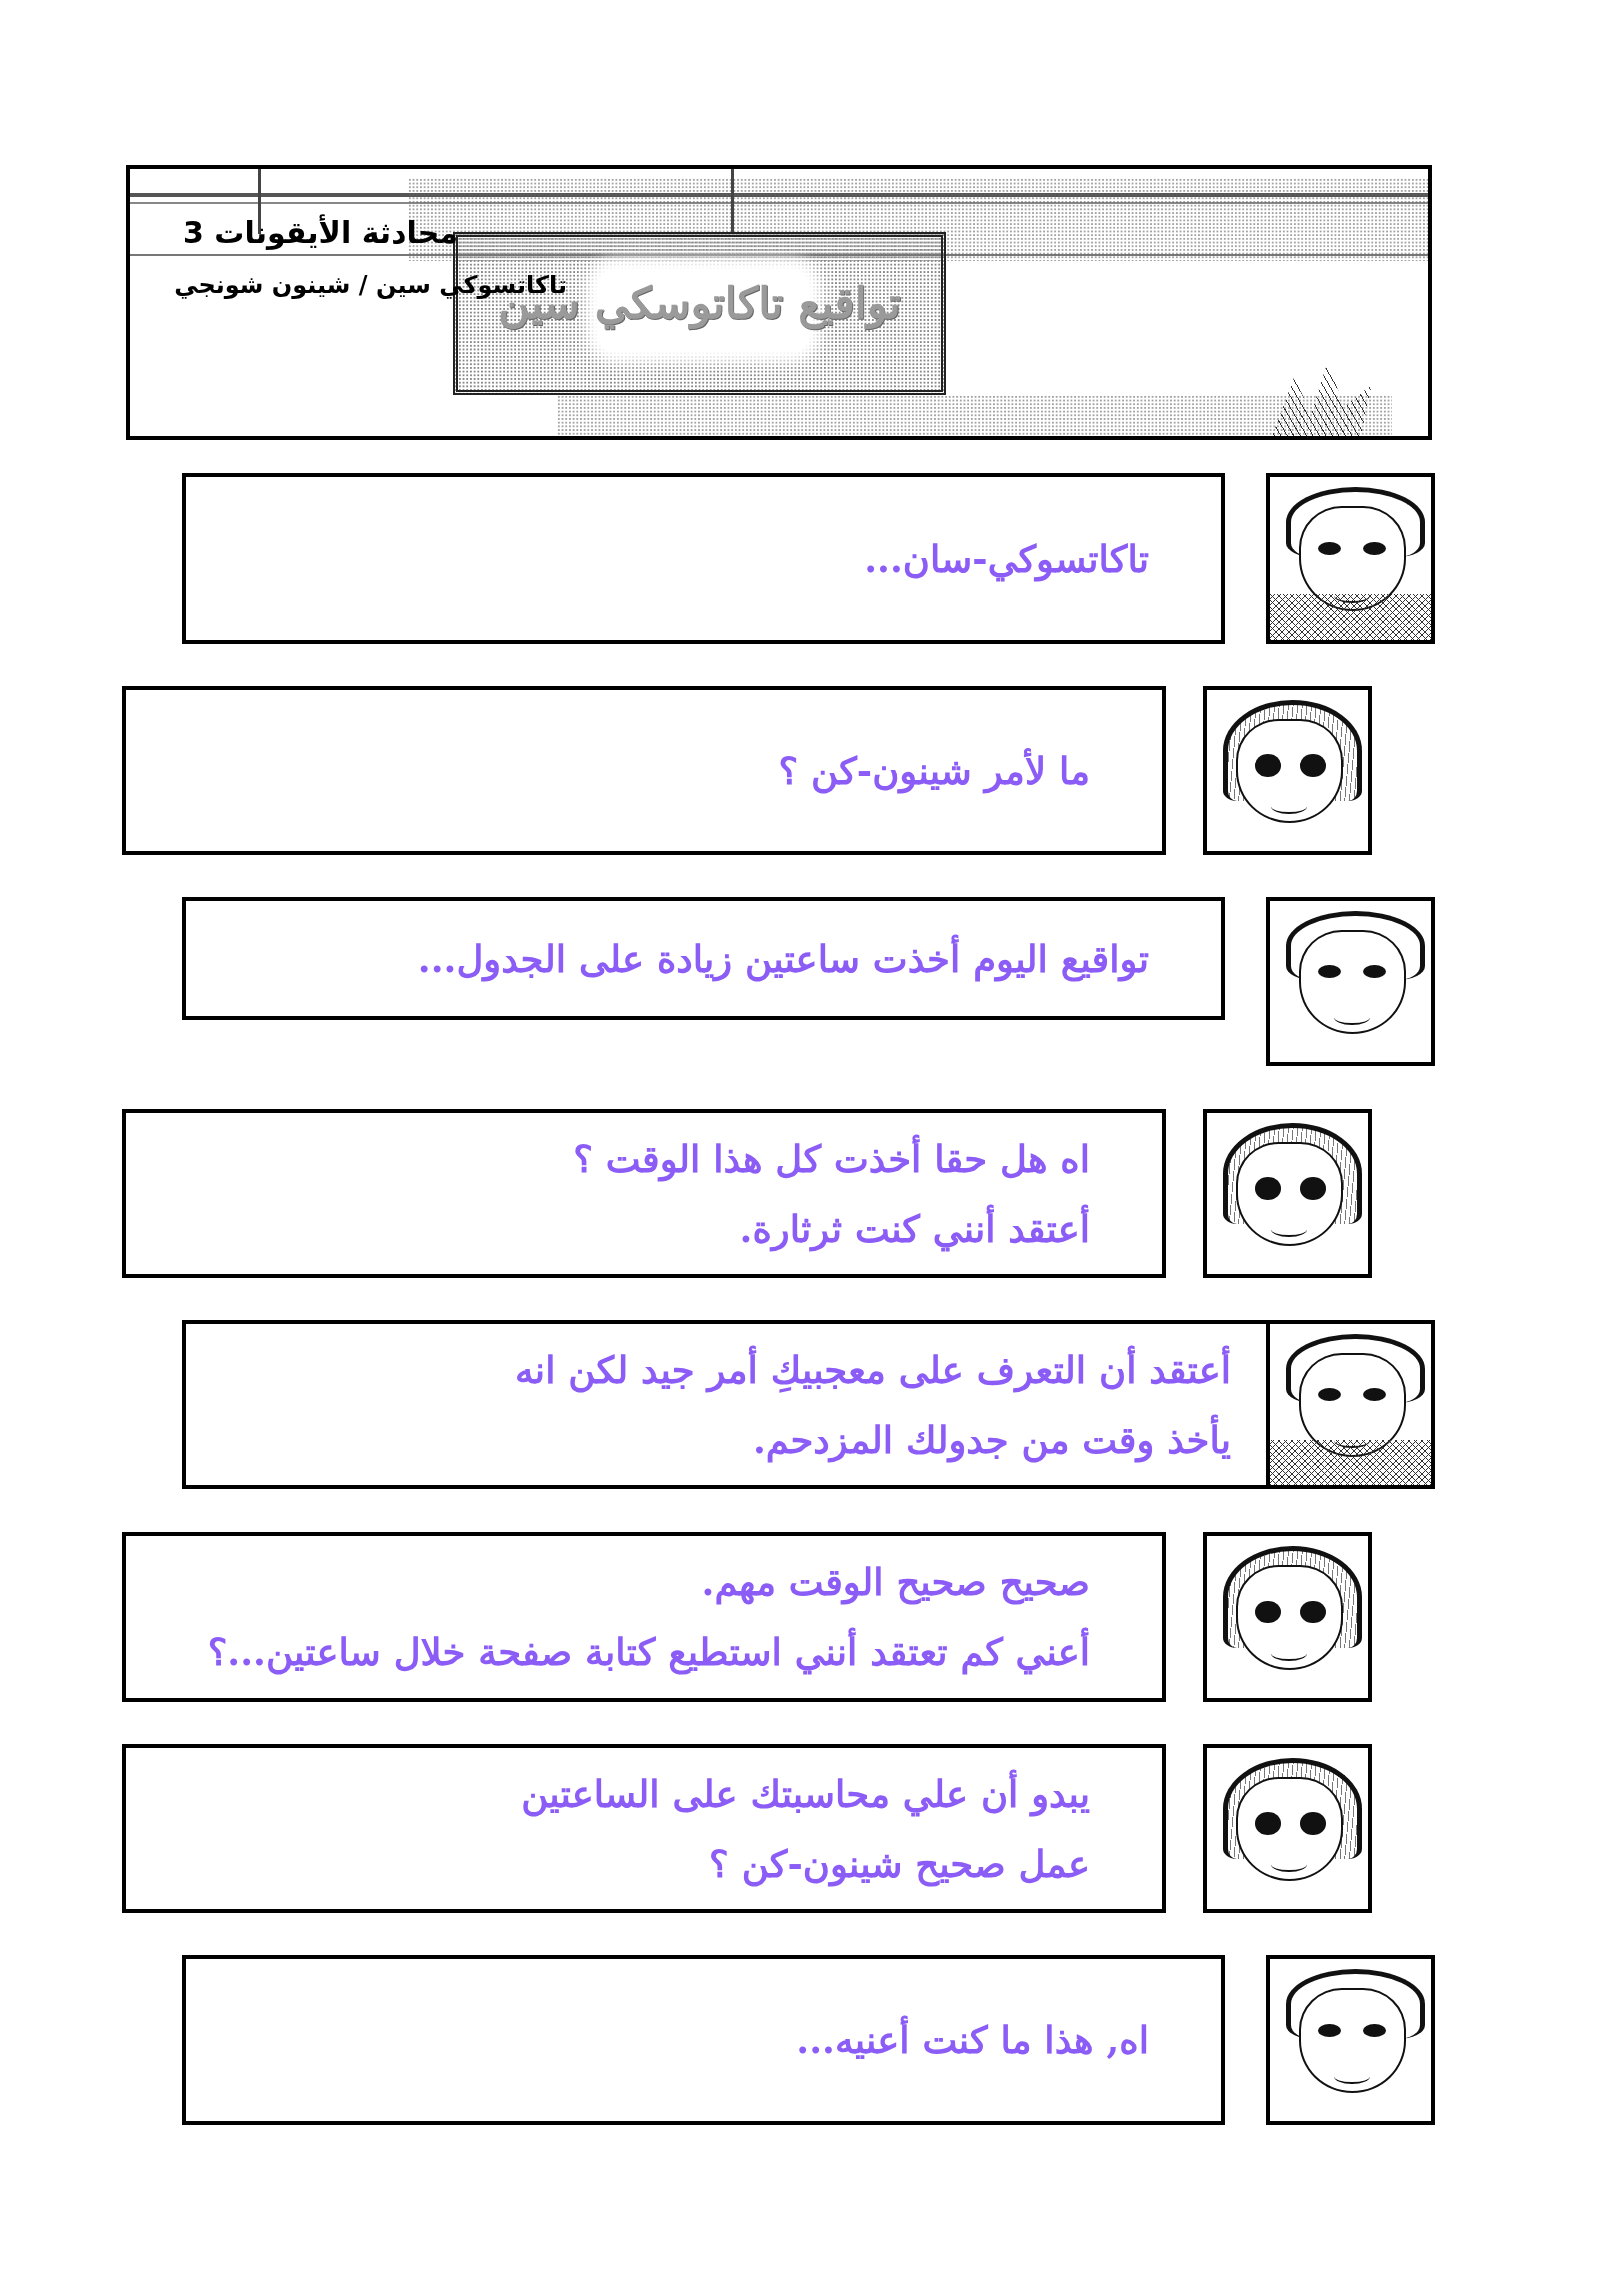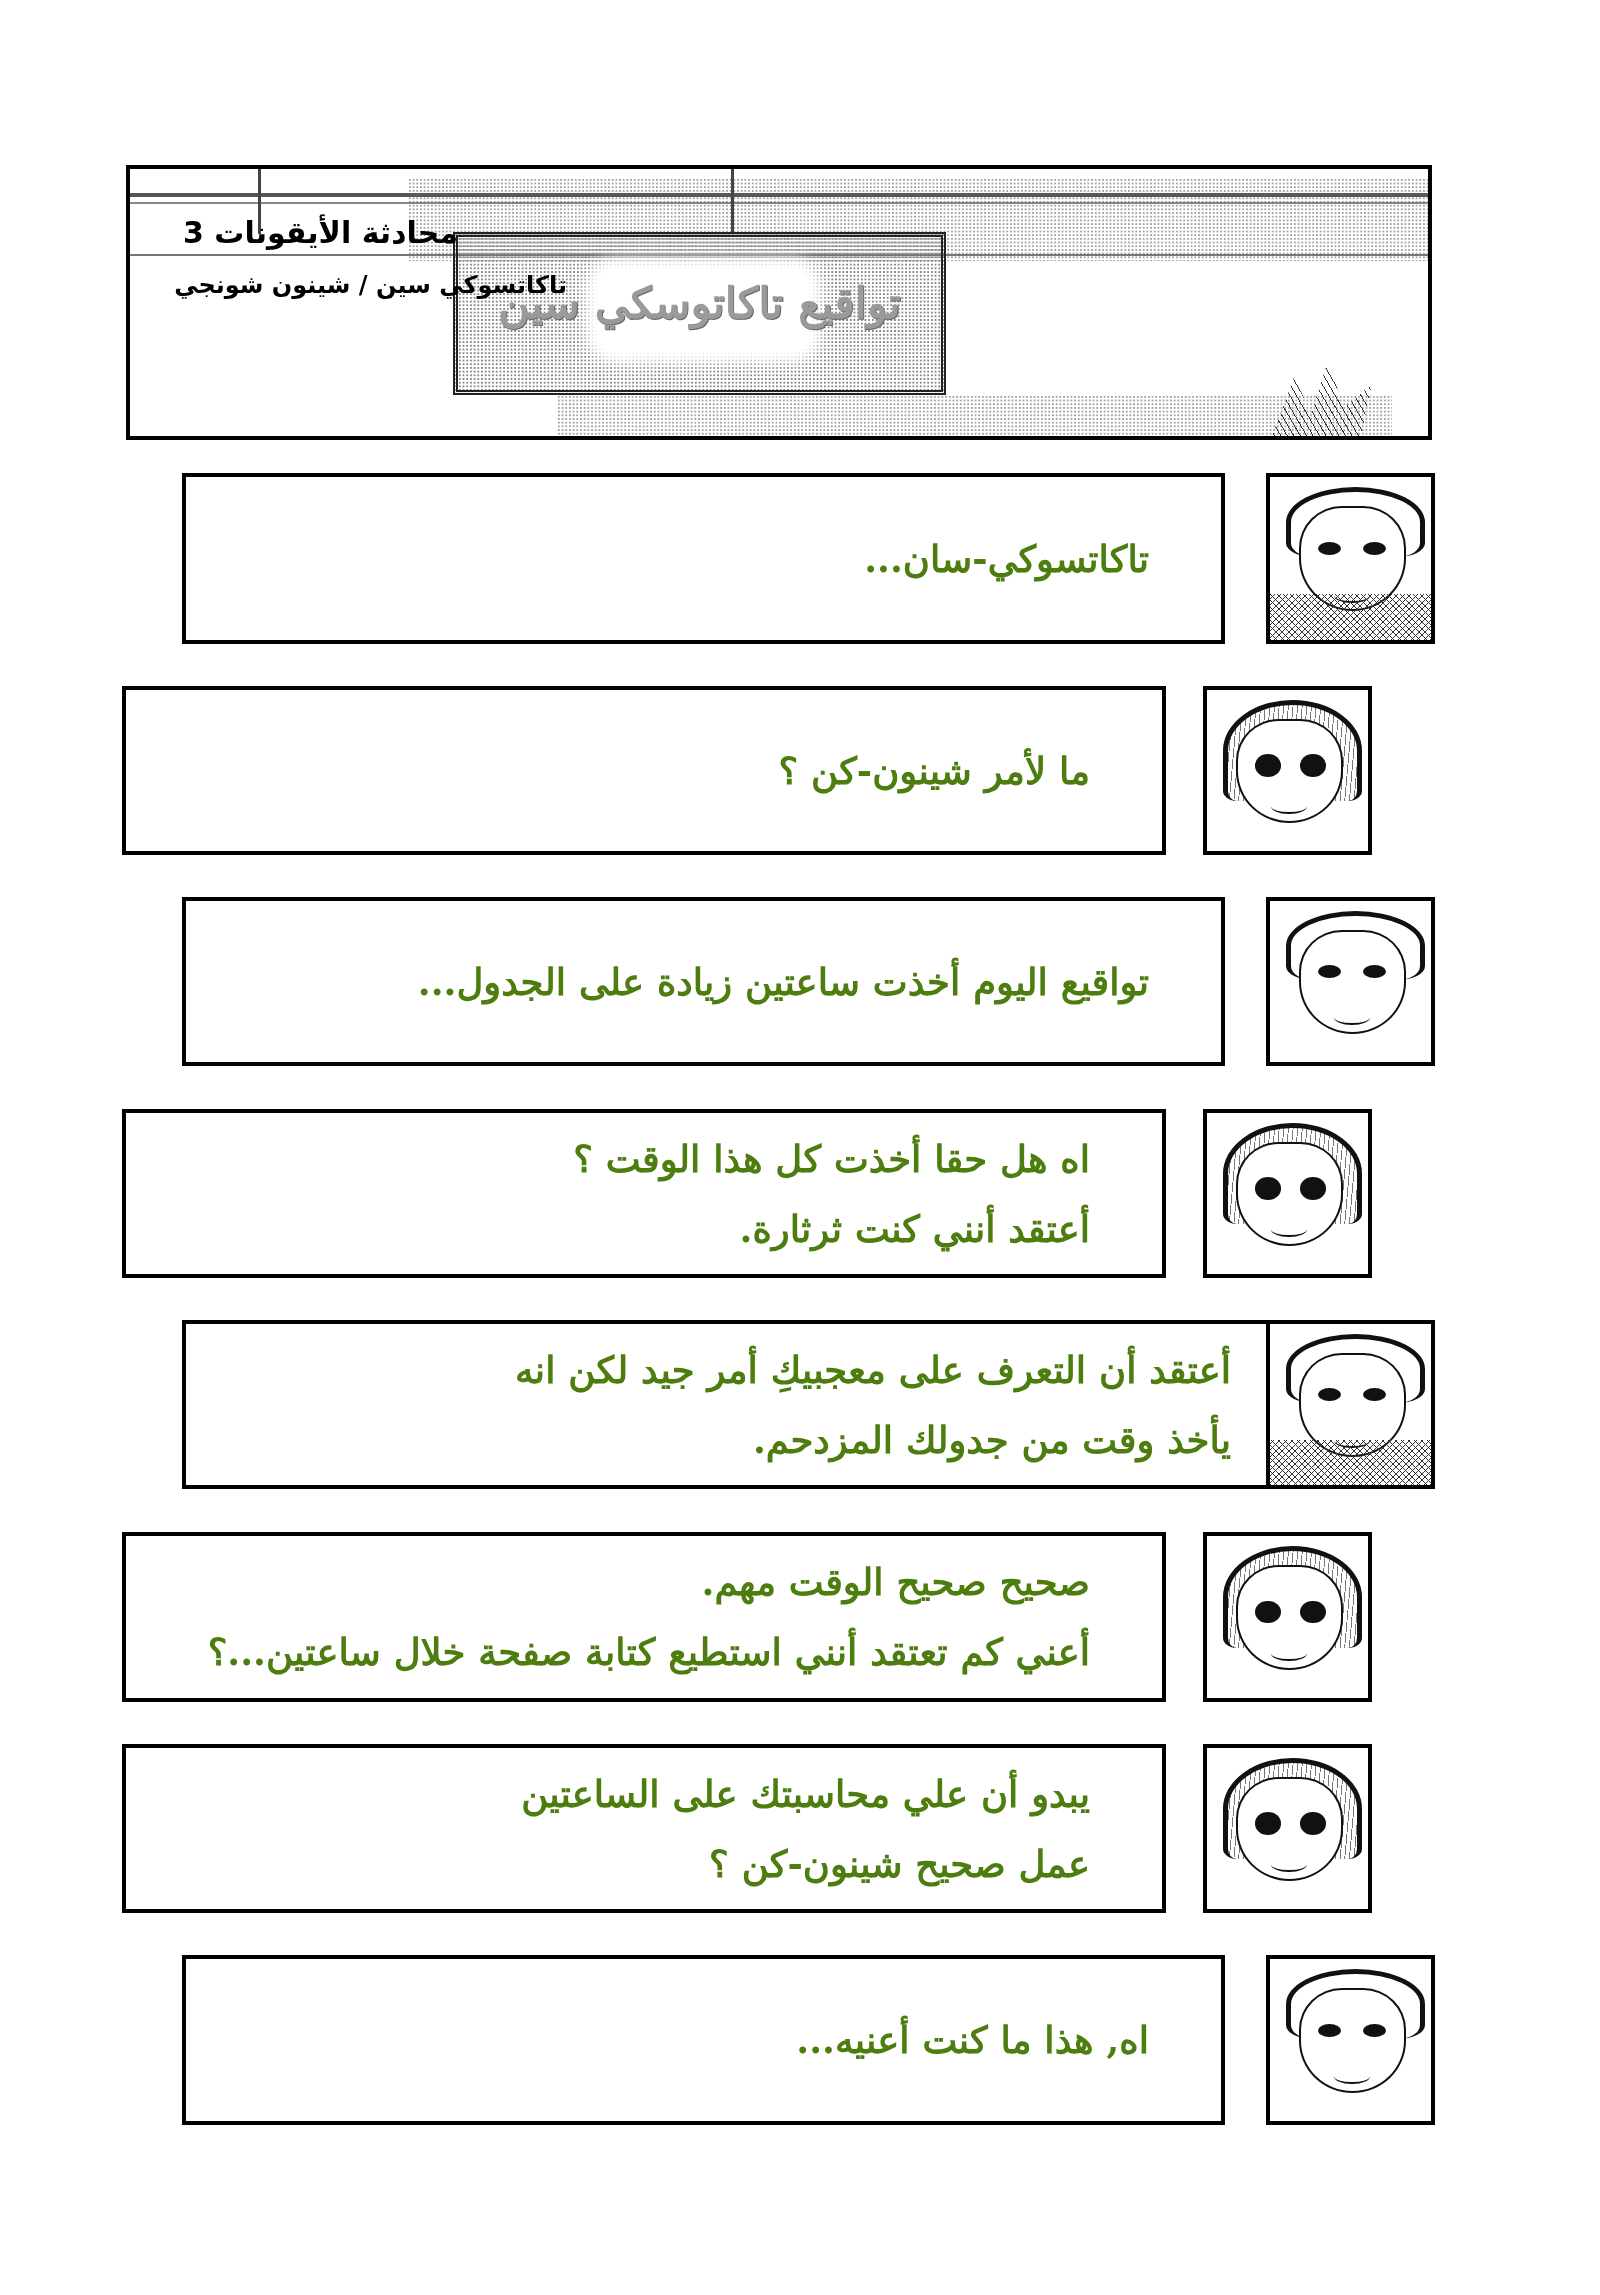--- a/index.html
+++ b/index.html
@@ -25,21 +25,21 @@
           font-family:"DejaVu Sans", sans-serif; }
   .meta.chapter { right:970px; top:46px; font-size:30px; }
   .meta.authors { right:861px; top:102px; font-size:24px; }
   .plant { position:absolute; right:56px; bottom:0; width:111px; height:74px;
            background-image: repeating-linear-gradient(60deg,#333 0 0.9px,transparent 0.9px 5.6px);
            clip-path: polygon(10% 100%, 30% 20%, 45% 70%, 60% 0%, 75% 60%, 100% 30%, 90% 100%); }
   .bubble { position:absolute; border:4.6px solid #000; box-sizing:border-box; background:#fff;
             display:flex; flex-direction:column; justify-content:center; align-items:flex-end;
             padding-right:72px; }
   .line { direction:rtl; text-align:right; font-family:"DejaVu Serif", serif; font-weight:bold;
-          font-size:37px; line-height:70px; color:#4d7c0f; white-space:nowrap; }
+          font-size:37px; line-height:70px; color:#8b5cf6; white-space:nowrap; }
   .portrait { position:absolute; border:4.6px solid #000; box-sizing:border-box; background:#fff; overflow:hidden; }
   .portrait .hair { position:absolute; left:10%; top:6%; width:80%; height:40%;
                     border-radius:50% 50% 20% 20%; border:5.6px solid #111; border-bottom:none; }
   .portrait .face { position:absolute; left:18%; top:18%; width:64%; height:62%;
                     border:2.8px solid #111; border-radius:40% 40% 50% 50%; background:#fff; }
   .portrait .eye { position:absolute; top:40%; width:14%; height:8%; background:#111; border-radius:50%; }
   .portrait .eye.l { left:30%; } .portrait .eye.r { left:58%; }
   .portrait .mouth { position:absolute; left:40%; top:68%; width:22%; height:8%;
                      border-bottom:2.8px solid #111; border-radius:0 0 50% 50%; }
   .portrait .coat { position:absolute; left:0; right:0; bottom:0; height:28%;
@@ -85,21 +85,21 @@
   <div class="line">ما لأمر شينون-كن ؟</div>
 </div>
 <div class="portrait girl" style="left:1203px;top:686px;width:169px;height:169px;">
   <div class="hair"></div>
     <div class="face"></div>
   <div class="eye l"></div>
     <div class="eye r"></div>
   <div class="mouth"></div>
 </div>
 
-<div class="bubble" style="left:182px;top:897px;width:1043px;height:169px;">
+<div class="bubble" style="left:182px;top:897px;width:1043px;height:123px;">
   <div class="line">تواقيع اليوم أخذت ساعتين زيادة على الجدول...</div>
 </div>
 <div class="portrait" style="left:1266px;top:897px;width:169px;height:169px;">
   <div class="hair"></div>
     <div class="face"></div>
   <div class="eye l"></div>
     <div class="eye r"></div>
   <div class="mouth"></div>
 </div>
 

